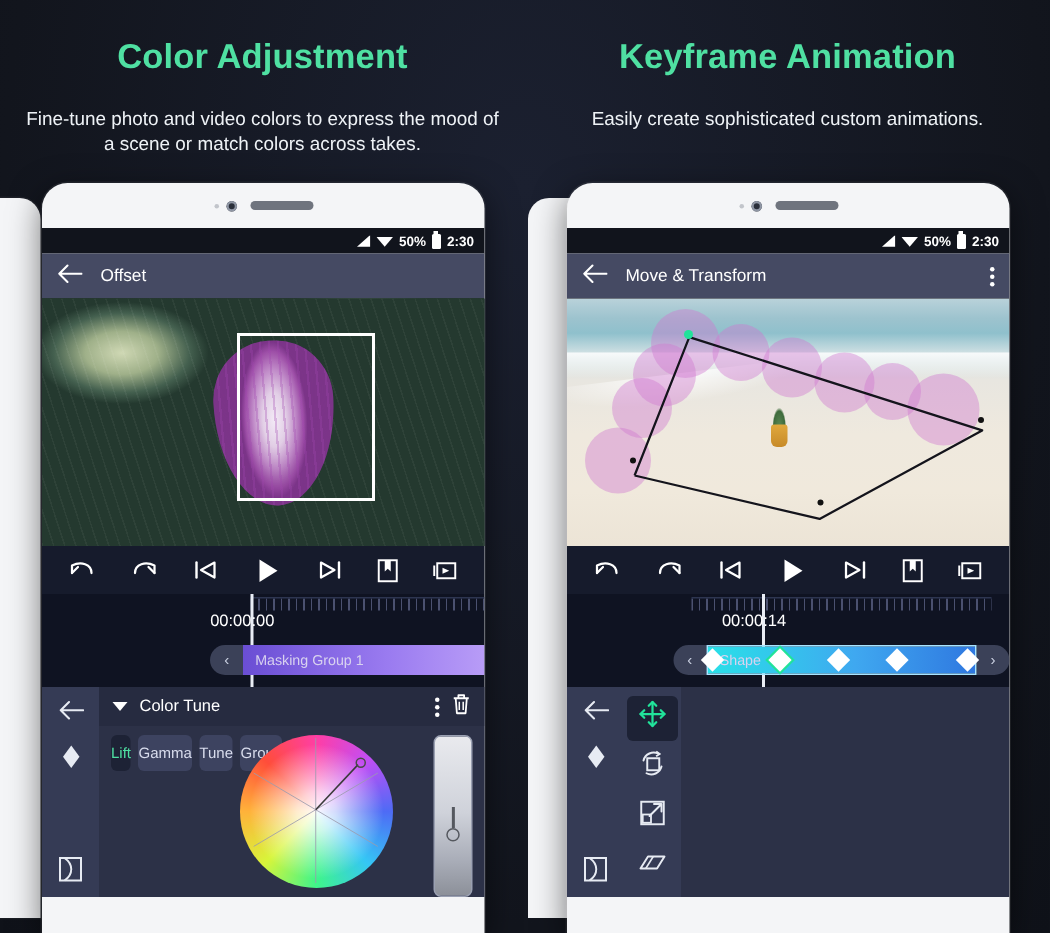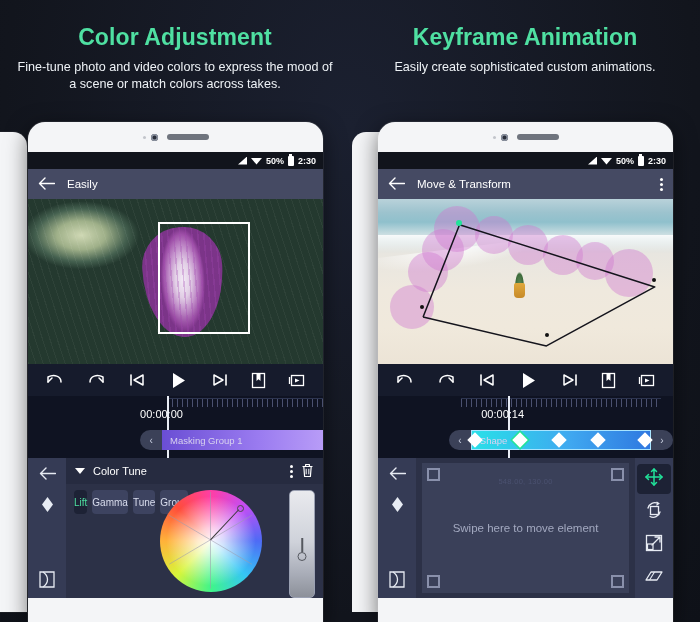--- a/index.html
+++ b/index.html
@@ -14,21 +14,21 @@
 
   
   .panel-head { position: absolute; width: 350px; text-align: center; top: 24px; }
   .panel-head.left  { left: 0; }
   .panel-head.right { left: 350px; }
   .head-title {
     color: #4fe0a2; font-size: 23px; font-weight: bold; letter-spacing: .1px;
     line-height: 26px; white-space: nowrap;
   }
   .head-sub {
-    color: #eef2f6; font-size: 12.6px; line-height: 17px; margin-top: 9px;
+    color: #eef2f6; font-size: 12.6px; line-height: 17px; margin-top: 21px;
     padding: 0 16px;
   }
 
   
   .phone {
     position: absolute; top: 122px; width: 295px; height: 500px;
     background: #f4f5f7; border-radius: 17px 17px 0 0;
     box-shadow: 0 0 0 1px rgba(255,255,255,.07), 0 6px 22px rgba(0,0,0,.55);
     overflow: hidden;
   }
@@ -237,21 +237,21 @@
       <span class="sb-batt"></span>
       <span>2:30</span>
     </div>
 
     <div class="appbar">
       <span>
         <svg width="17" height="13" viewBox="0 0 17 13">
             <path d="M7 1 L1.5 6.5 L7 12 M1.5 6.5 H16.5" stroke="#fff" stroke-width="1.4" fill="none" stroke-linecap="round" stroke-linejoin="round"></path>
           </svg>
       </span>
-      <span class="title">Easily</span>
+      <span class="title">Offset</span>
     </div>
 
     <div class="preview">
       <div class="leaves"></div>
       <div class="leaves-veins"></div>
       <div class="leaf-flower"></div>
       <div class="sel-rect"></div>
     </div>
 
     <div class="transport">
@@ -517,28 +517,20 @@
         </span>
         <span class="spacer"></span>
         <span class="rail-ico">
           <svg width="18" height="19" viewBox="0 0 18 19">
               <path d="M2 2 H16 V17 H2 Z" fill="none" stroke="#e7ebf3" stroke-width="1.3"></path>
               <path d="M5 2 C11 6 11 13 5 17" fill="none" stroke="#e7ebf3" stroke-width="1.3"></path>
             </svg>
         </span>
       </div>
 
-      <div class="swipe-pad">
-        <span class="corner c-tl"></span>
-        <span class="corner c-tr"></span>
-        <span class="corner c-bl"></span>
-        <span class="corner c-br"></span>
-        <span class="swipe-coords">548.00, 130.00</span>
-        <span class="swipe-label">Swipe here to move element</span>
-      </div>
 
       <div class="tool-rail">
         <span class="tool-btn active">
           <span>
             <svg width="20" height="20" viewBox="0 0 20 20">
                 <g stroke="#21e39a" stroke-width="1.5" fill="none" stroke-linecap="round" stroke-linejoin="round">
               <path d="M10 2 V18 M2 10 H18"></path>
                   <path d="M7.5 4.5 L10 2 L12.5 4.5"></path>
                   <path d="M7.5 15.5 L10 18 L12.5 15.5"></path>
               <path d="M4.5 7.5 L2 10 L4.5 12.5"></path>

